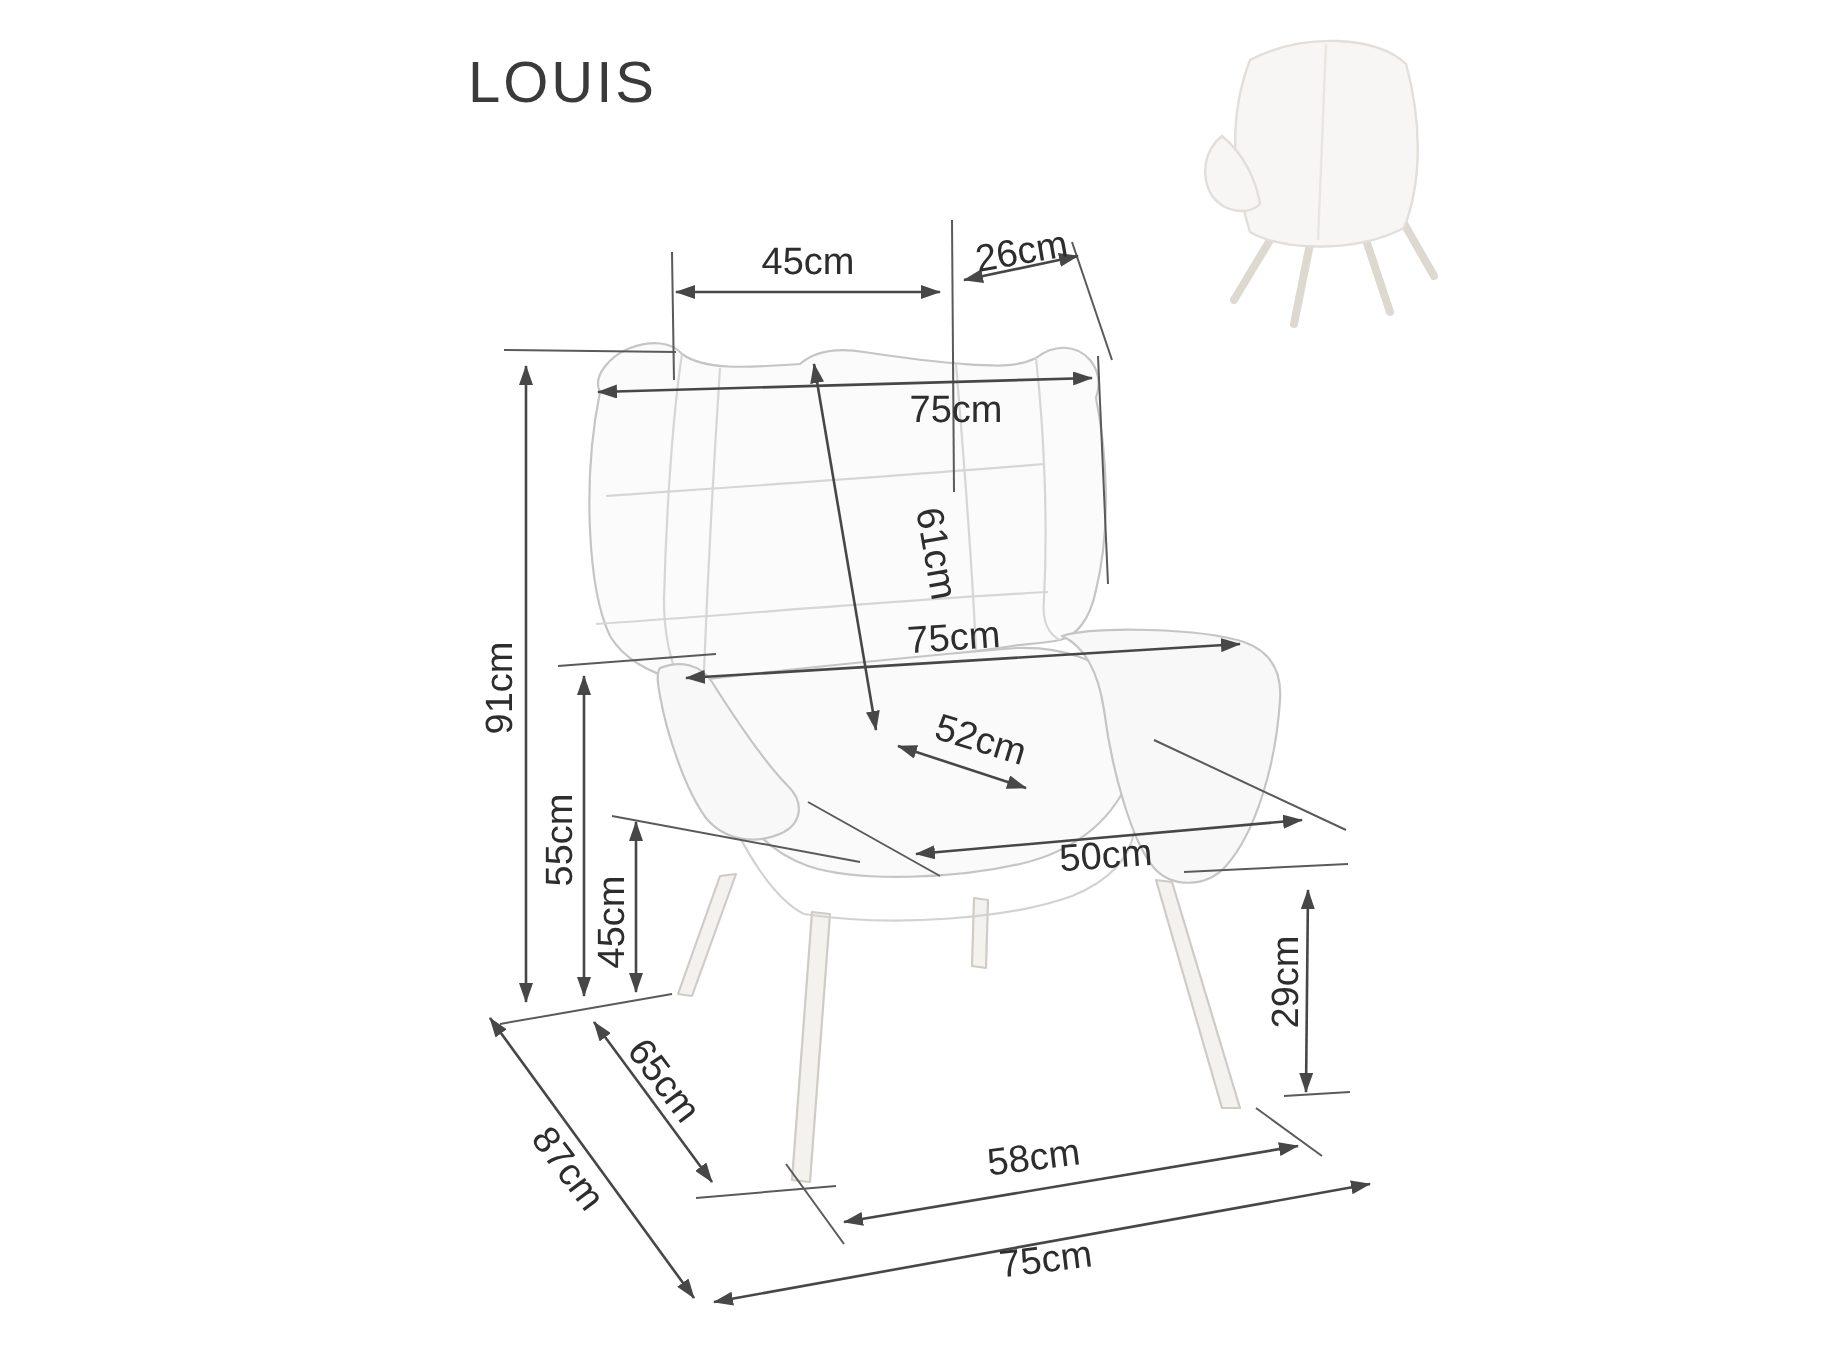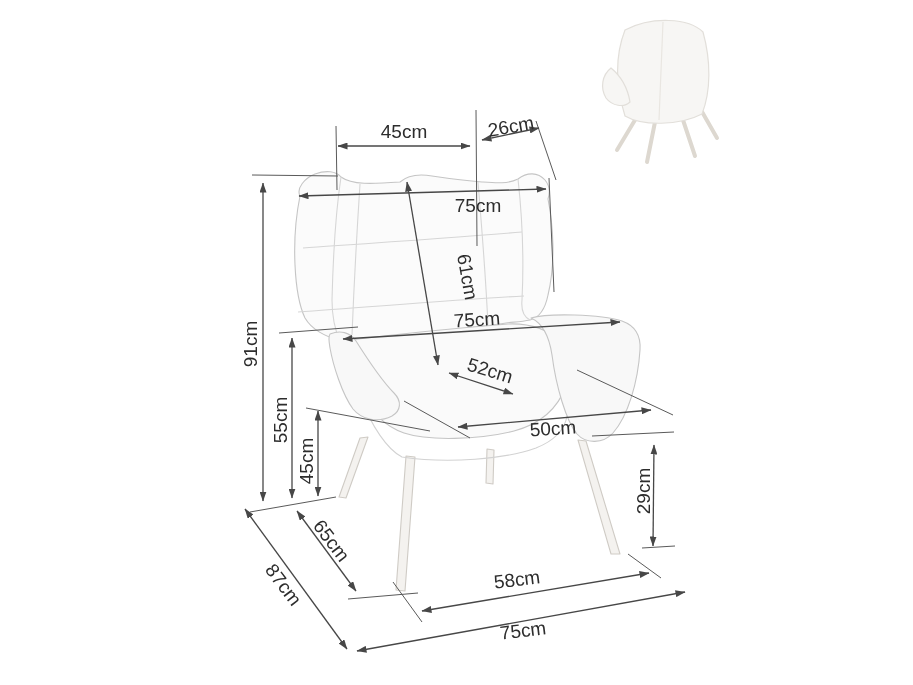--- a/index.html
+++ b/index.html
@@ -160,20 +160,21 @@
       <line x1="292" y1="338" x2="292" y2="498" marker-start="url(#arr)" marker-end="url(#arr)"></line>
       <line x1="318" y1="411" x2="318" y2="496" marker-start="url(#arr)" marker-end="url(#arr)"></line>
       <line x1="297" y1="511" x2="356" y2="591" marker-start="url(#arr)" marker-end="url(#arr)"></line>
       <line x1="245" y1="509" x2="347" y2="649" marker-start="url(#arr)" marker-end="url(#arr)"></line>
       <line x1="654" y1="445" x2="653" y2="546" marker-start="url(#arr)" marker-end="url(#arr)"></line>
       <line x1="422" y1="611" x2="649" y2="573" marker-start="url(#arr)" marker-end="url(#arr)"></line>
       <line x1="357" y1="651" x2="685" y2="592" marker-start="url(#arr)" marker-end="url(#arr)"></line>
     </g>
   </svg>
 
+  <div class="title">LOUIS</div>
 
   <div class="dim-label l-seat-top-width">45cm</div>
   <div class="dim-label l-wing-depth-top">26cm</div>
   <div class="dim-label l-back-top-width">75cm</div>
   <div class="dim-label l-backrest-height">61cm</div>
   <div class="dim-label l-armrest-level-w">75cm</div>
   <div class="dim-label l-seat-depth">52cm</div>
   <div class="dim-label l-seat-width">50cm</div>
   <div class="dim-label l-total-height">91cm</div>
   <div class="dim-label l-armrest-height">55cm</div>

